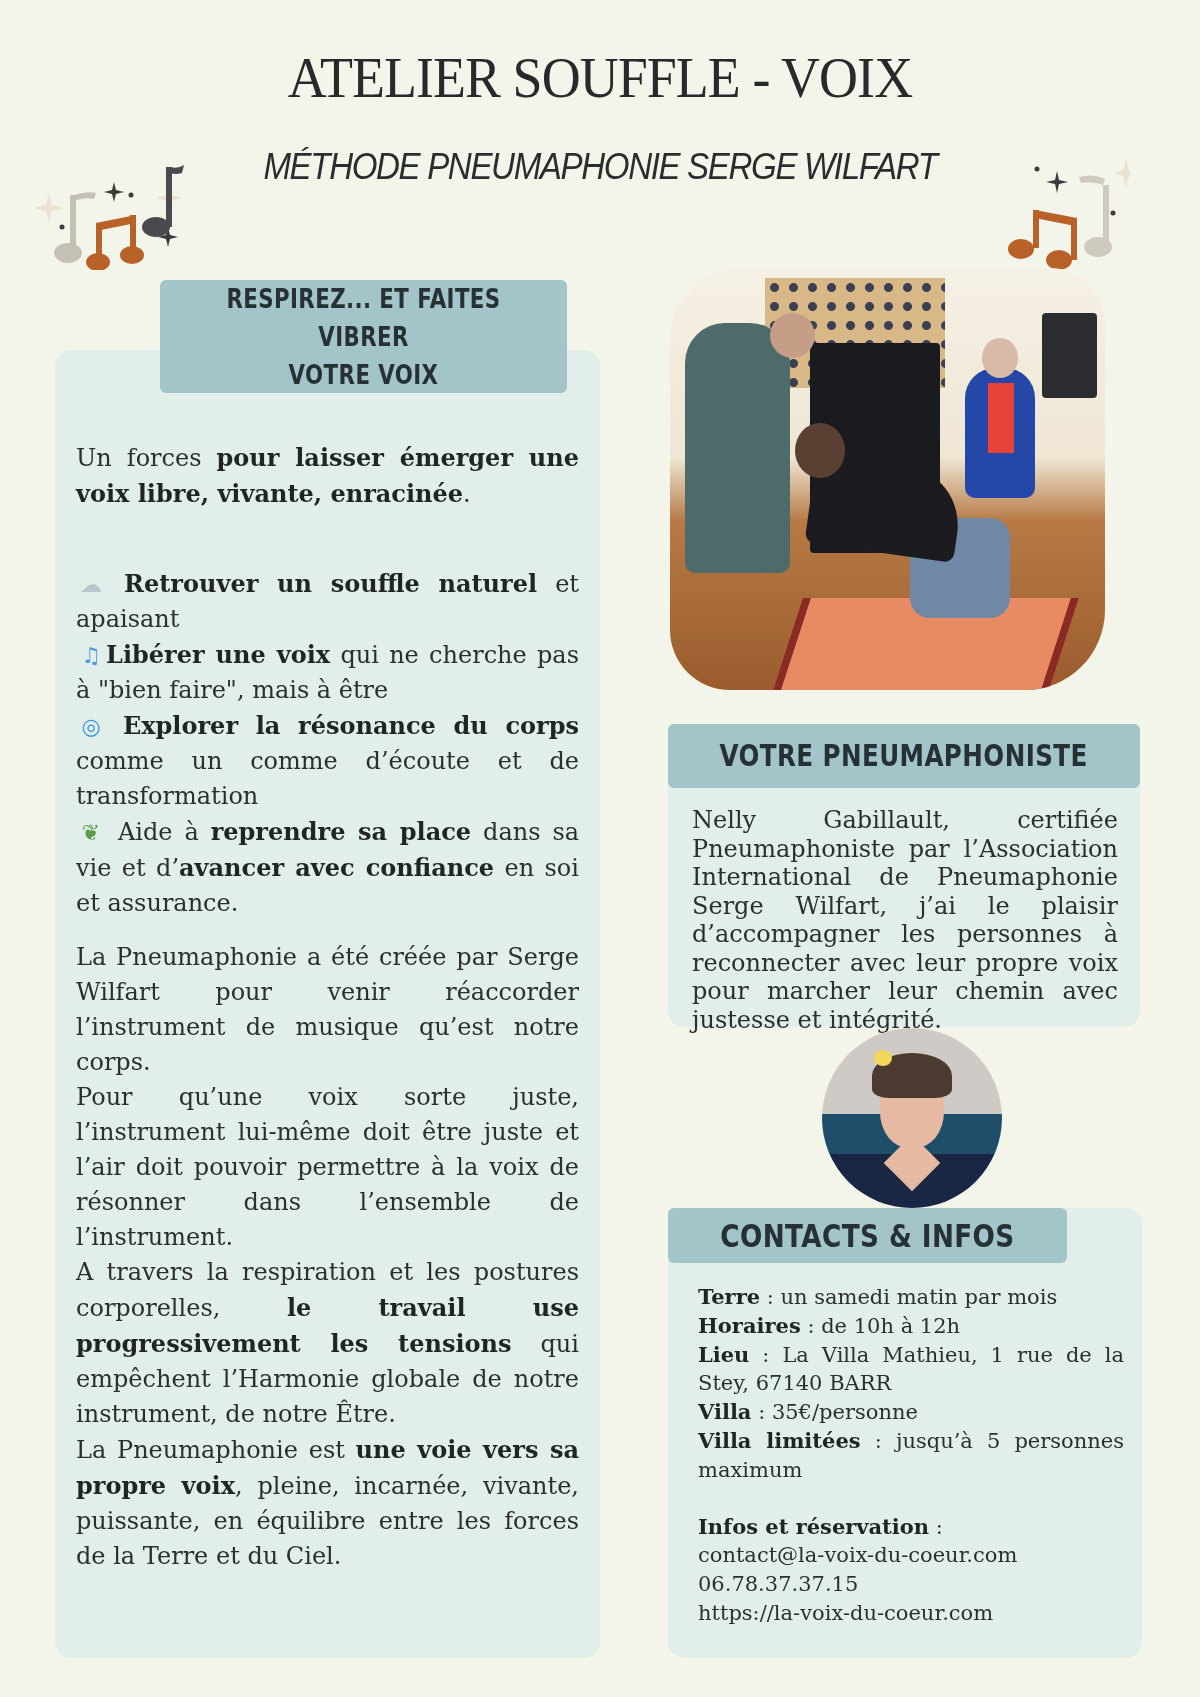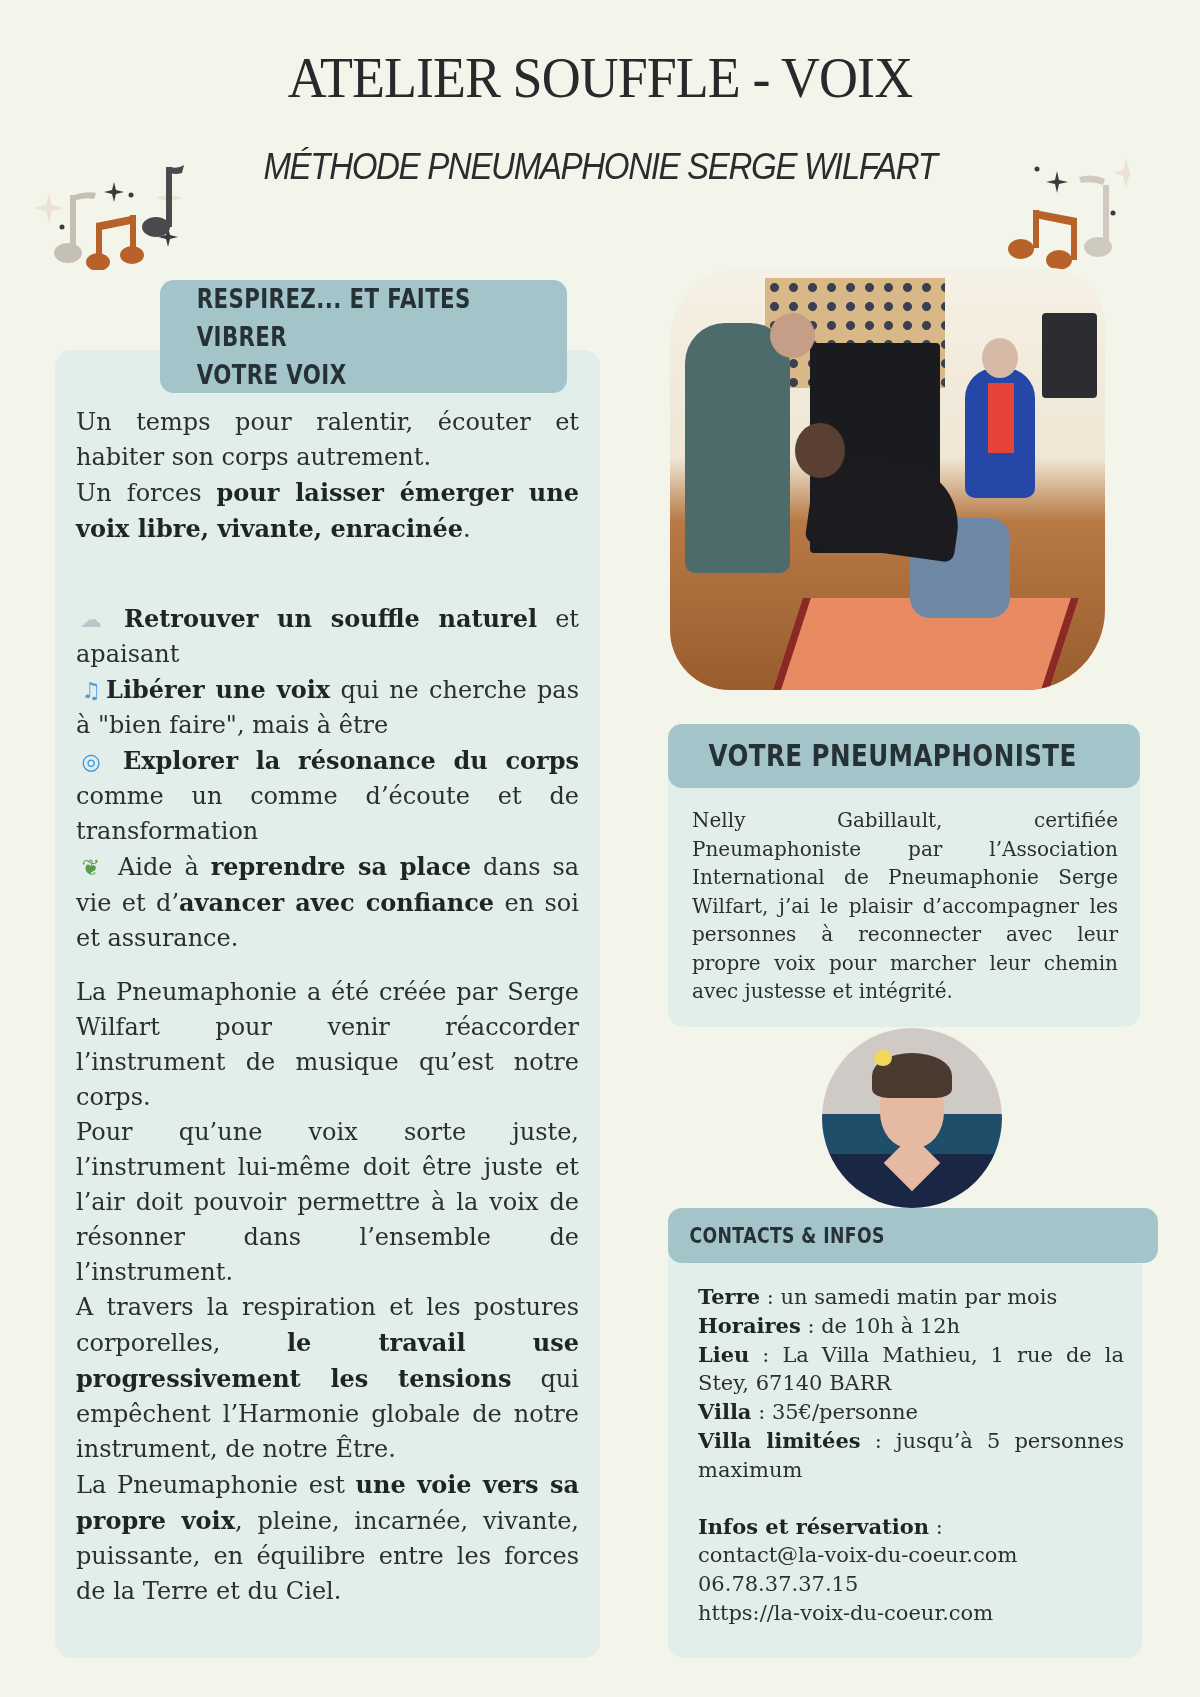--- a/index.html
+++ b/index.html
@@ -31,21 +31,22 @@
   .notes-right { left: 995px; top: 155px; }
 
   .panel {
     position: absolute;
     background: #e2eee9;
     border-radius: 16px;
   }
   .panel-header {
     position: absolute;
     background: #a3c4c9;
-    border-radius: 14px;
+    border-radius: 6px;
+    text-align: center;
     font-family: "DejaVu Sans", "Liberation Sans", sans-serif;
     font-weight: bold;
     color: #263136;
     letter-spacing: 0.5px;
   }
   
   .panel-left { left: 55px; top: 350px; width: 545px; height: 1308px; }
   .header-left {
     left: 160px; top: 280px; width: 407px; height: 113px;
     font-size: 26px; line-height: 38px;
@@ -93,39 +94,39 @@
 
   
   .panel-pneu { left: 668px; top: 724px; width: 472px; height: 303px; }
   .header-pneu {
     left: 668px; top: 724px; width: 472px; height: 64px;
     font-size: 30px; line-height: 64px;
   }
   .header-pneu span, .header-contact span { display: inline-block; transform: scaleX(0.82); }
   .body-pneu {
     position: absolute; left: 692px; top: 806px; width: 426px;
-    font-size: 20px; line-height: 28.5px; text-align: justify; color: #2b2f2f;
+    font-size: 24px; line-height: 28.5px; text-align: justify; color: #2b2f2f;
   }
 
   
   .avatar {
     position: absolute; left: 822px; top: 1028px; width: 180px; height: 180px;
     border-radius: 50%; overflow: hidden;
     background: linear-gradient(180deg, #cfcac6 0%, #cfcac6 48%, #1f4e6a 48%, #1f4e6a 70%, #1a2744 70%);
   }
   .avatar .face { position: absolute; left: 58px; top: 40px; width: 64px; height: 80px; background: #e6b9a2; border-radius: 45%; }
   .avatar .hair { position: absolute; left: 50px; top: 25px; width: 80px; height: 45px; background: #4a3a30; border-radius: 50% 50% 20% 20%; }
   .avatar .flower { position: absolute; left: 52px; top: 22px; width: 18px; height: 16px; background: #f2d75a; border-radius: 50%; }
   .avatar .neck { position: absolute; left: 70px; top: 115px; width: 40px; height: 40px; background: #e6b9a2; transform: rotate(45deg); }
 
   
   .panel-contact { left: 668px; top: 1208px; width: 474px; height: 450px; }
   .header-contact {
-    left: 668px; top: 1208px; width: 490px; height: 55px;
-    font-size: 21px; line-height: 57px;
+    left: 668px; top: 1208px; width: 399px; height: 55px;
+    font-size: 32px; line-height: 57px;
   }
   .body-contact {
     position: absolute; left: 698px; top: 1283px; width: 426px;
     font-size: 21px; line-height: 28.8px; color: #2b2f2f;
   }
   .body-contact .row { text-align: justify; }
   .body-contact b { color: #1f2424; }
   .body-contact .gap { height: 28px; }
   .body-contact .link { display: block; }
 </style>
@@ -192,21 +193,21 @@
 </div>
 
 <div class="panel panel-left"></div>
 <div class="panel-header header-left">
   <span>RESPIREZ... ET FAITES VIBRER</span>
   <span>VOTRE VOIX</span>
 </div>
 
 <div class="body-left">
   <p>
-    <span>Un temps pour ralentir, écouter et habiter son corps autrement.</span><br>
+    <br>
     <span>Un forces </span><b>pour laisser émerger une voix libre, vivante, enracinée</b><span>.</span>
   </p>
   <p>
     <br>
     <span class="emoji emo-wind">☁</span> <b>Retrouver un souffle naturel</b><span> et apaisant</span><br>
     <span class="emoji emo-notes">♫</span><b>Libérer une voix</b><span> qui ne cherche pas à "bien faire", mais à être</span><br>
     <span class="emoji emo-cyclone">◎</span> <b>Explorer la résonance du corps</b><span> comme un comme d’écoute et de transformation</span><br>
     <span class="emoji emo-leaf">❦</span><span> Aide à </span><b>reprendre sa place</b><span> dans sa vie et d’</span><b>avancer avec confiance</b><span> en soi et assurance.</span>
   </p>
   <p>

